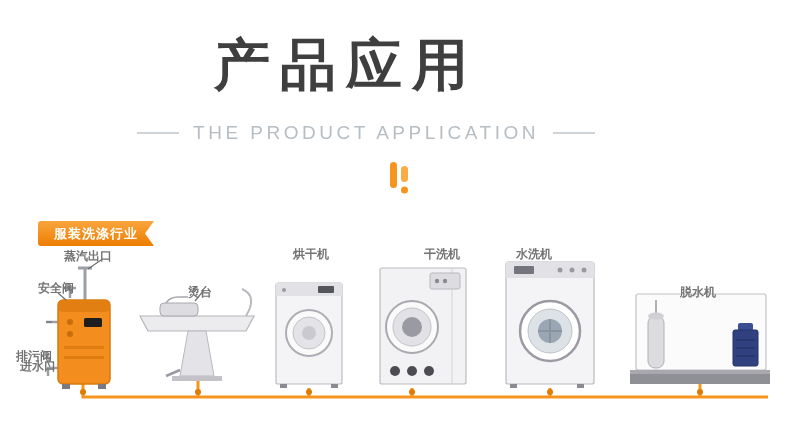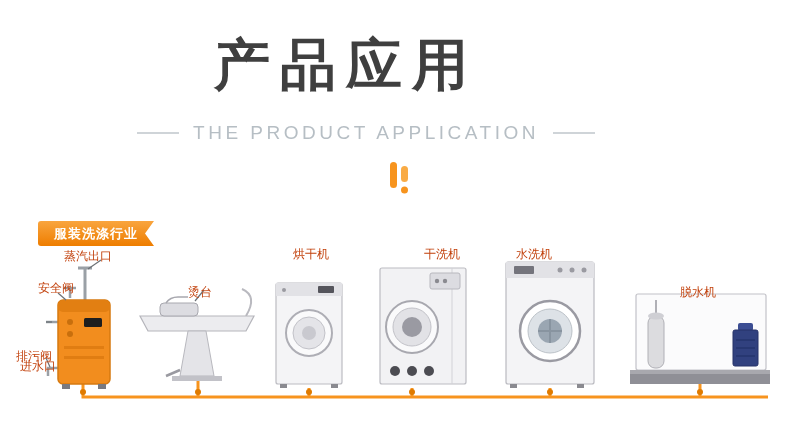--- a/index.html
+++ b/index.html
@@ -11,21 +11,21 @@
                 align-items:center;justify-content:center;}
   .subtitle-row .line{display:inline-block;width:42px;height:2px;background:#cfd4d8;}
   .subtitle{font-size:19px;letter-spacing:3.5px;color:#b6bec4;margin:0 14px;font-weight:400;}
   .deco{position:absolute;top:160px;left:50%;transform:translateX(-50%);}
   .ribbon{position:absolute;left:18px;top:221px;width:116px;height:25px;line-height:25px;
           text-align:center;color:#fff;font-size:13px;font-weight:700;letter-spacing:1px;
           background:linear-gradient(180deg,#f9a53e,#ee7d00);
           clip-path:polygon(0 0,100% 0,calc(100% - 9px) 50%,100% 100%,0 100%);
           border-radius:3px 0 0 3px;margin-left:20px;}
   .diagram{position:absolute;left:0;top:0;}
-  .lbl{position:absolute;font-size:12px;font-weight:400;color:#c2410c;white-space:nowrap;}
+  .lbl{position:absolute;font-size:12px;font-weight:700;color:#737373;white-space:nowrap;}
   .caption{position:absolute;left:1px;top:404px;font-size:11.5px;font-weight:600;
            color:#3c3c3c;white-space:nowrap;}
 </style>
 </head>
 <body>
 
 <div class="canvas">
 
   <h1 class="title">产品应用</h1>
 

